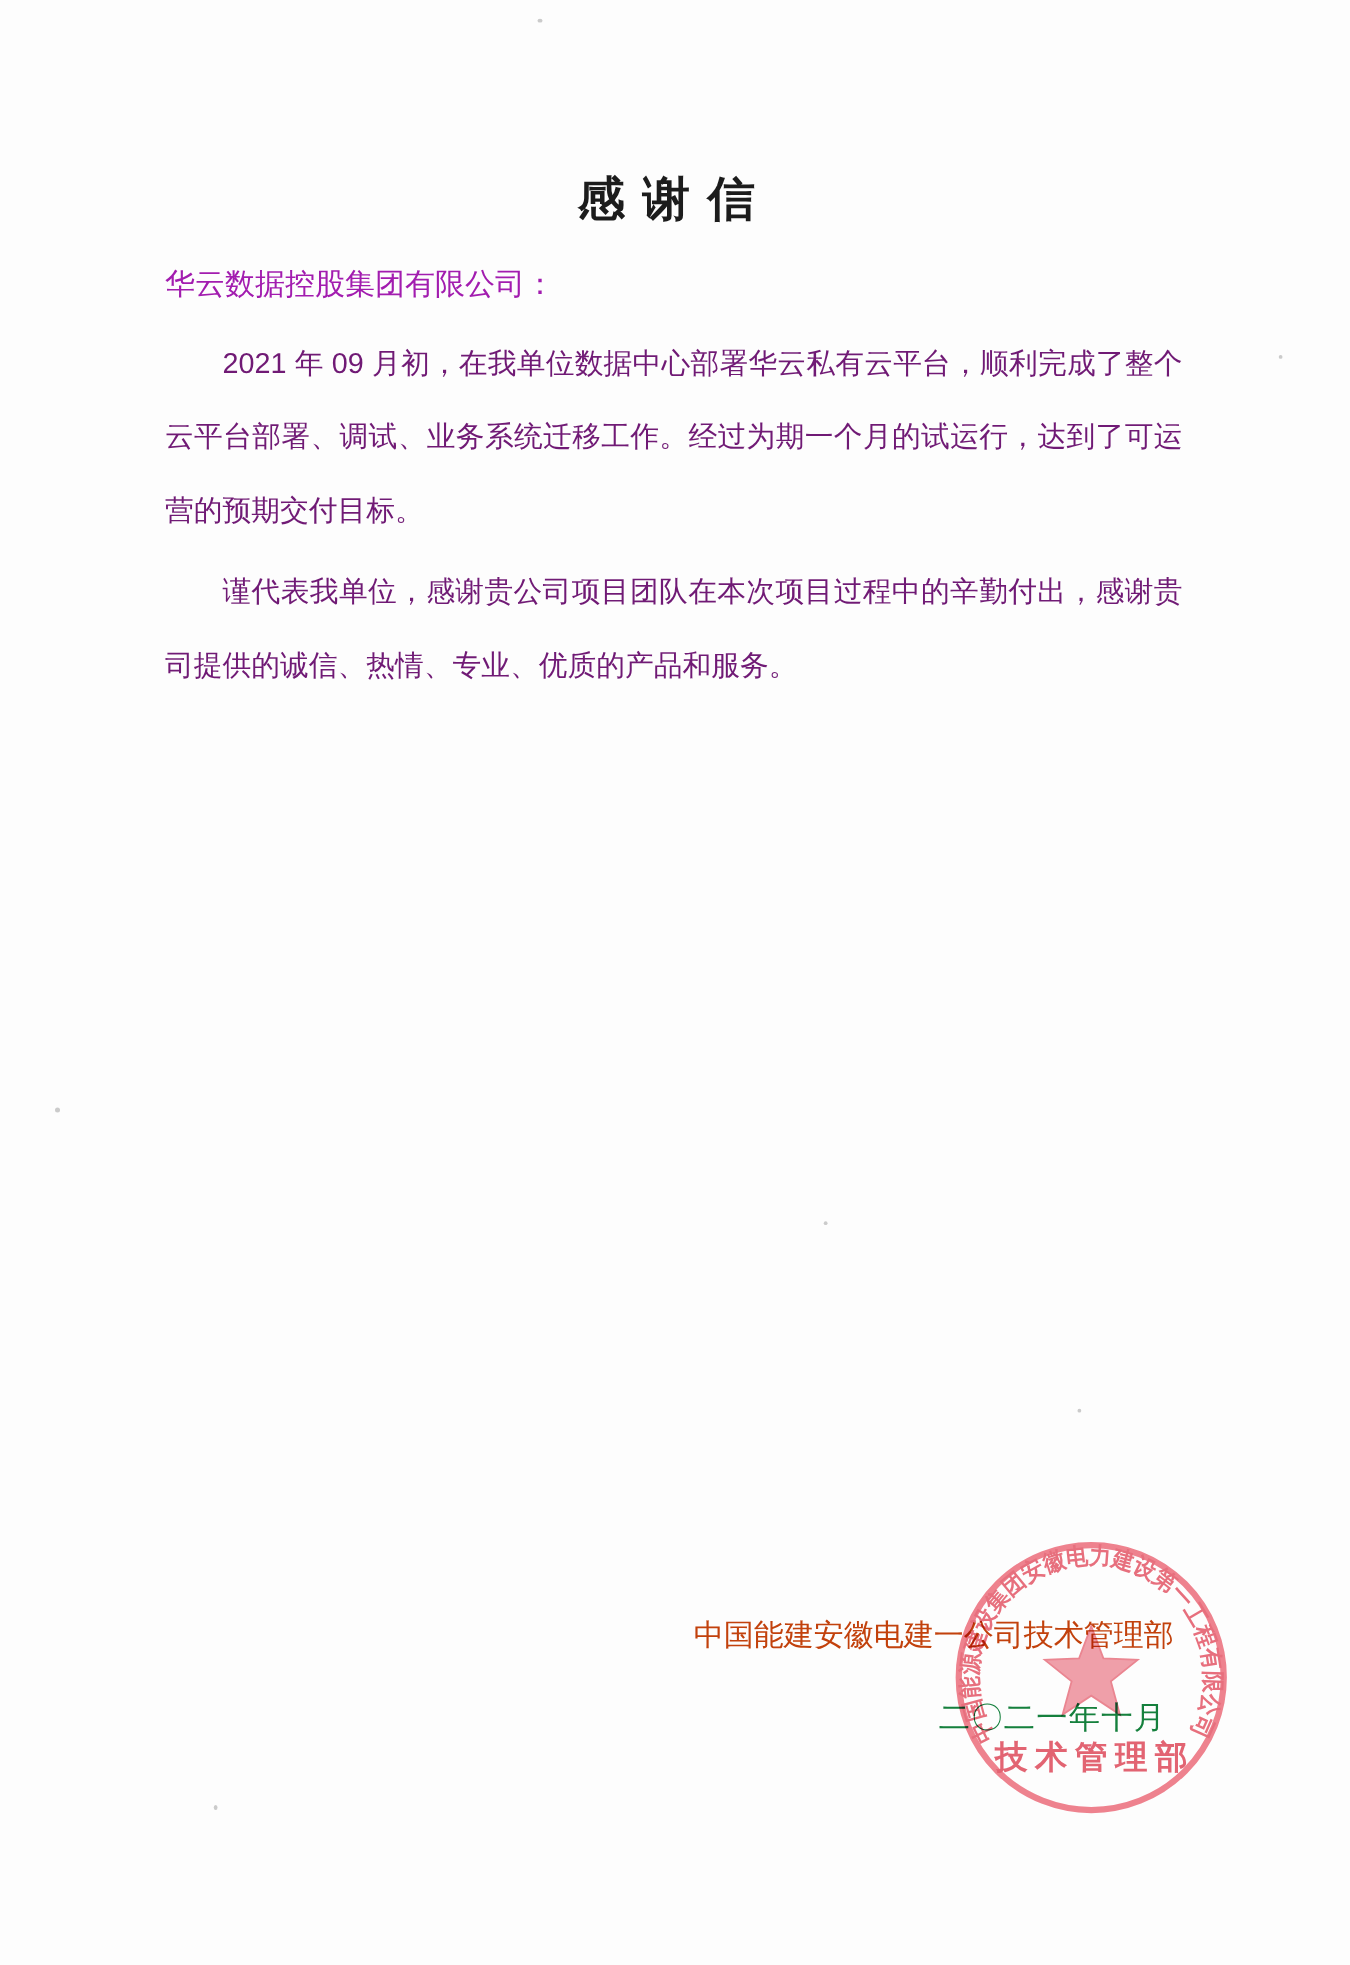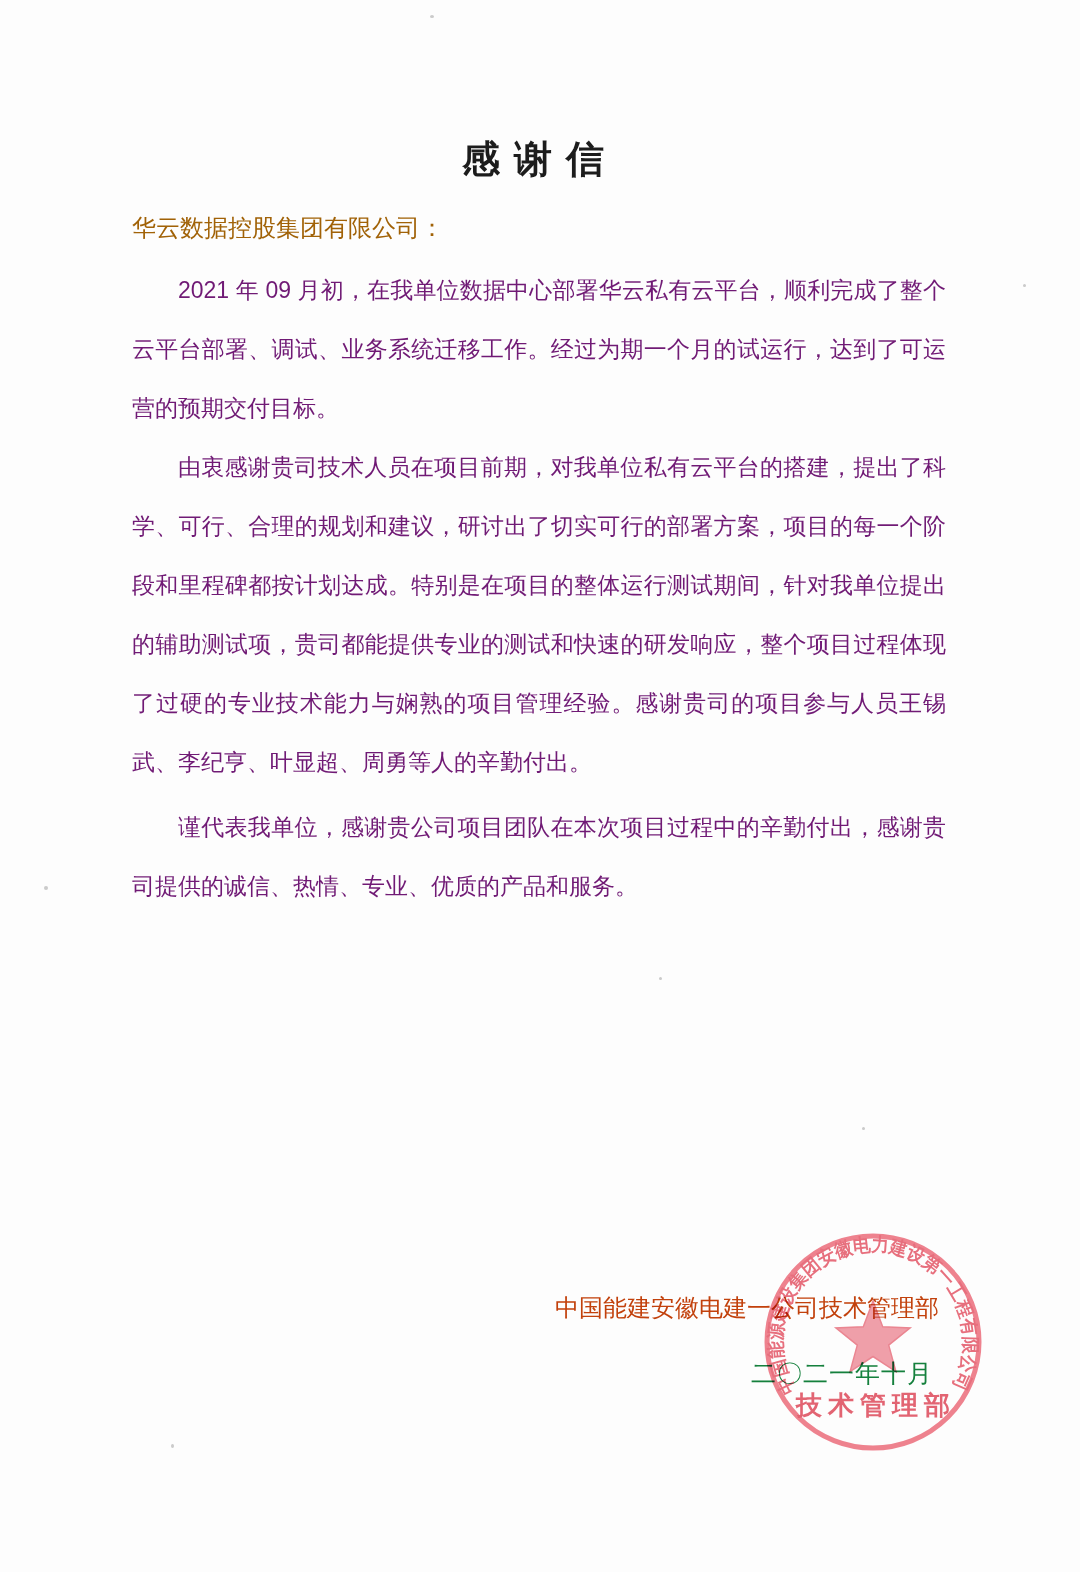--- a/index.html
+++ b/index.html
@@ -28,21 +28,21 @@
     letter-spacing: 14px;
     color: #1c1c1c;
   }
   .salutation {
     position: absolute;
     top: 204px;
     left: 132px;
     width: 820px;
     font-size: 24px;
     line-height: 48px;
-    color: #a16207;
+    color: #a21caf;
   }
   .body-text {
     position: absolute;
     top: 261px;
     left: 132px;
     width: 814px;
     font-size: 23px;
     line-height: 59px;
     text-align: justify;
     color: #701a75;
@@ -97,21 +97,20 @@
 <body>
 
 <div class="page">
 
   <div class="title">感谢信</div>
 
   <div class="salutation">华云数据控股集团有限公司：</div>
 
   <div class="body-text">
     <p class="p1">2021 年 09 月初，在我单位数据中心部署华云私有云平台，顺利完成了整个云平台部署、调试、业务系统迁移工作。经过为期一个月的试运行，达到了可运营的预期交付目标。</p>
-    <p class="p2">由衷感谢贵司技术人员在项目前期，对我单位私有云平台的搭建，提出了科学、可行、合理的规划和建议，研讨出了切实可行的部署方案，项目的每一个阶段和里程碑都按计划达成。特别是在项目的整体运行测试期间，针对我单位提出的辅助测试项，贵司都能提供专业的测试和快速的研发响应，整个项目过程体现了过硬的专业技术能力与娴熟的项目管理经验。感谢贵司的项目参与人员王锡武、李纪亨、叶显超、周勇等人的辛勤付出。</p>
     <p class="p4">谨代表我单位，感谢贵公司项目团队在本次项目过程中的辛勤付出，感谢贵司提供的诚信、热情、专业、优质的产品和服务。</p>
   </div>
 
   <div class="signature">中国能建安徽电建一公司技术管理部</div>
 
   <div class="date">二〇二一年十月</div>
 
   <svg class="seal" viewBox="0 0 230 230" xmlns="http://www.w3.org/2000/svg" aria-hidden="true">
     <circle cx="115" cy="115" r="106" fill="none" stroke="#ee7280" stroke-width="5"></circle>
     <path id="sealArc" d="M 37.8 163.2 A 91 91 0 1 1 192.2 163.2" fill="none"></path>

